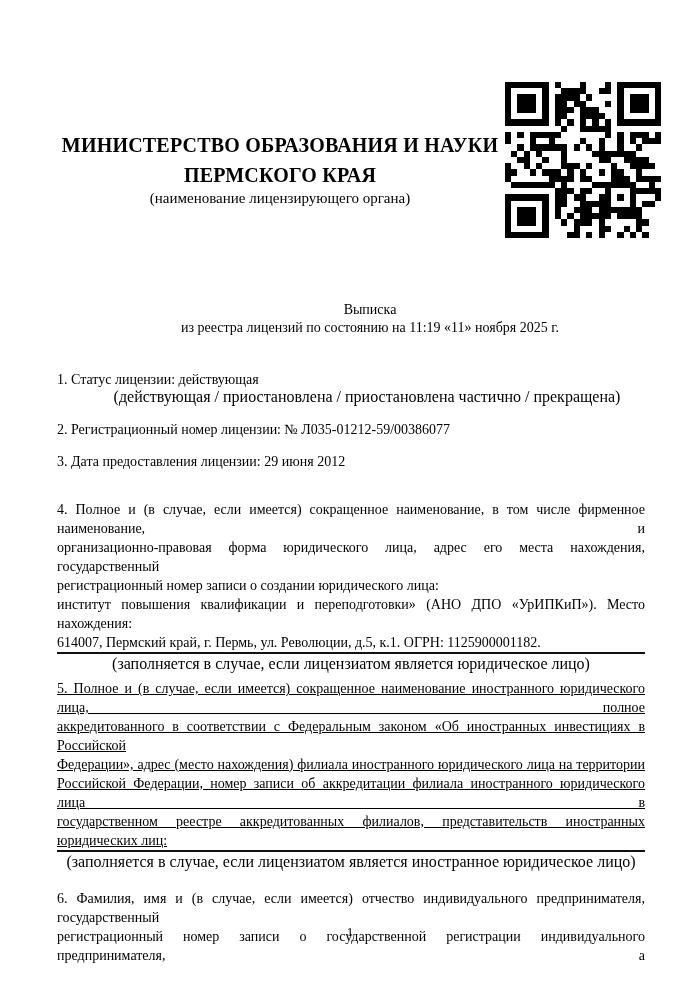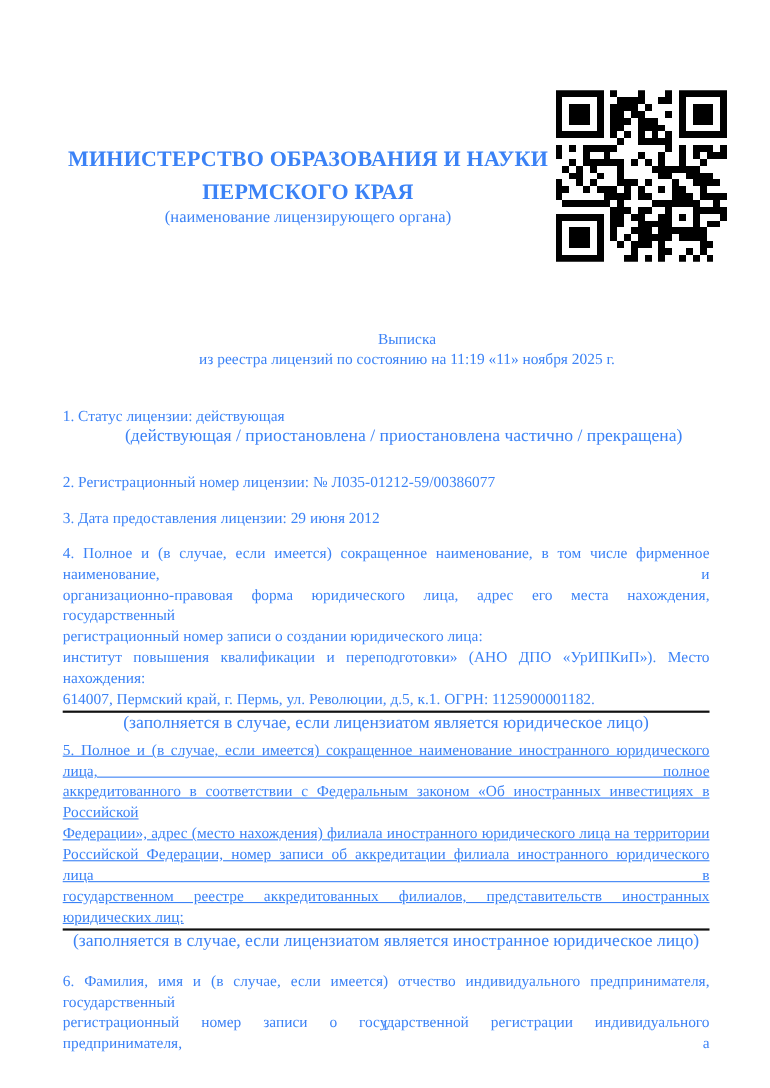--- a/index.html
+++ b/index.html
@@ -5,21 +5,21 @@
   html, body {
     margin: 0;
     padding: 0;
     background: #ffffff;
   }
   .page {
     position: relative;
     width: 700px;
     height: 989px;
     background: #ffffff;
-    color: #3b82f6;
+    color: #000000;
     font-family: "Liberation Serif", "DejaVu Serif", serif;
     overflow: hidden;
   }
   
   .ministry-block {
     position: absolute;
     left: 57px;
     top: 130px;
     width: 446px;
     text-align: center;
@@ -55,23 +55,23 @@
   .doc-title {
     text-align: center;
     line-height: 18px;
     padding-left: 38px; 
   }
   .item-line {
     margin-top: 0;
     white-space: nowrap;
   }
   #item1 { margin-top: 33px; }
-  #item2 { margin-top: 26px; }
+  #item2 { margin-top: 16px; }
   #item3 { margin-top: 13px; }
-  #item4-label { margin-top: 13px; }
+  #item4-label { margin-top: 29px; }
   #item5-label { margin-top: 8px; text-decoration: underline; }
   #item6-label { margin-top: 20px; }
   .caption {
     font-size: 16px;
     line-height: 15px;
     text-align: center;
   }
   .caption.offset { padding-left: 32px; }
   .caption.under-rule { margin-top: 2px; }
   .rule {

